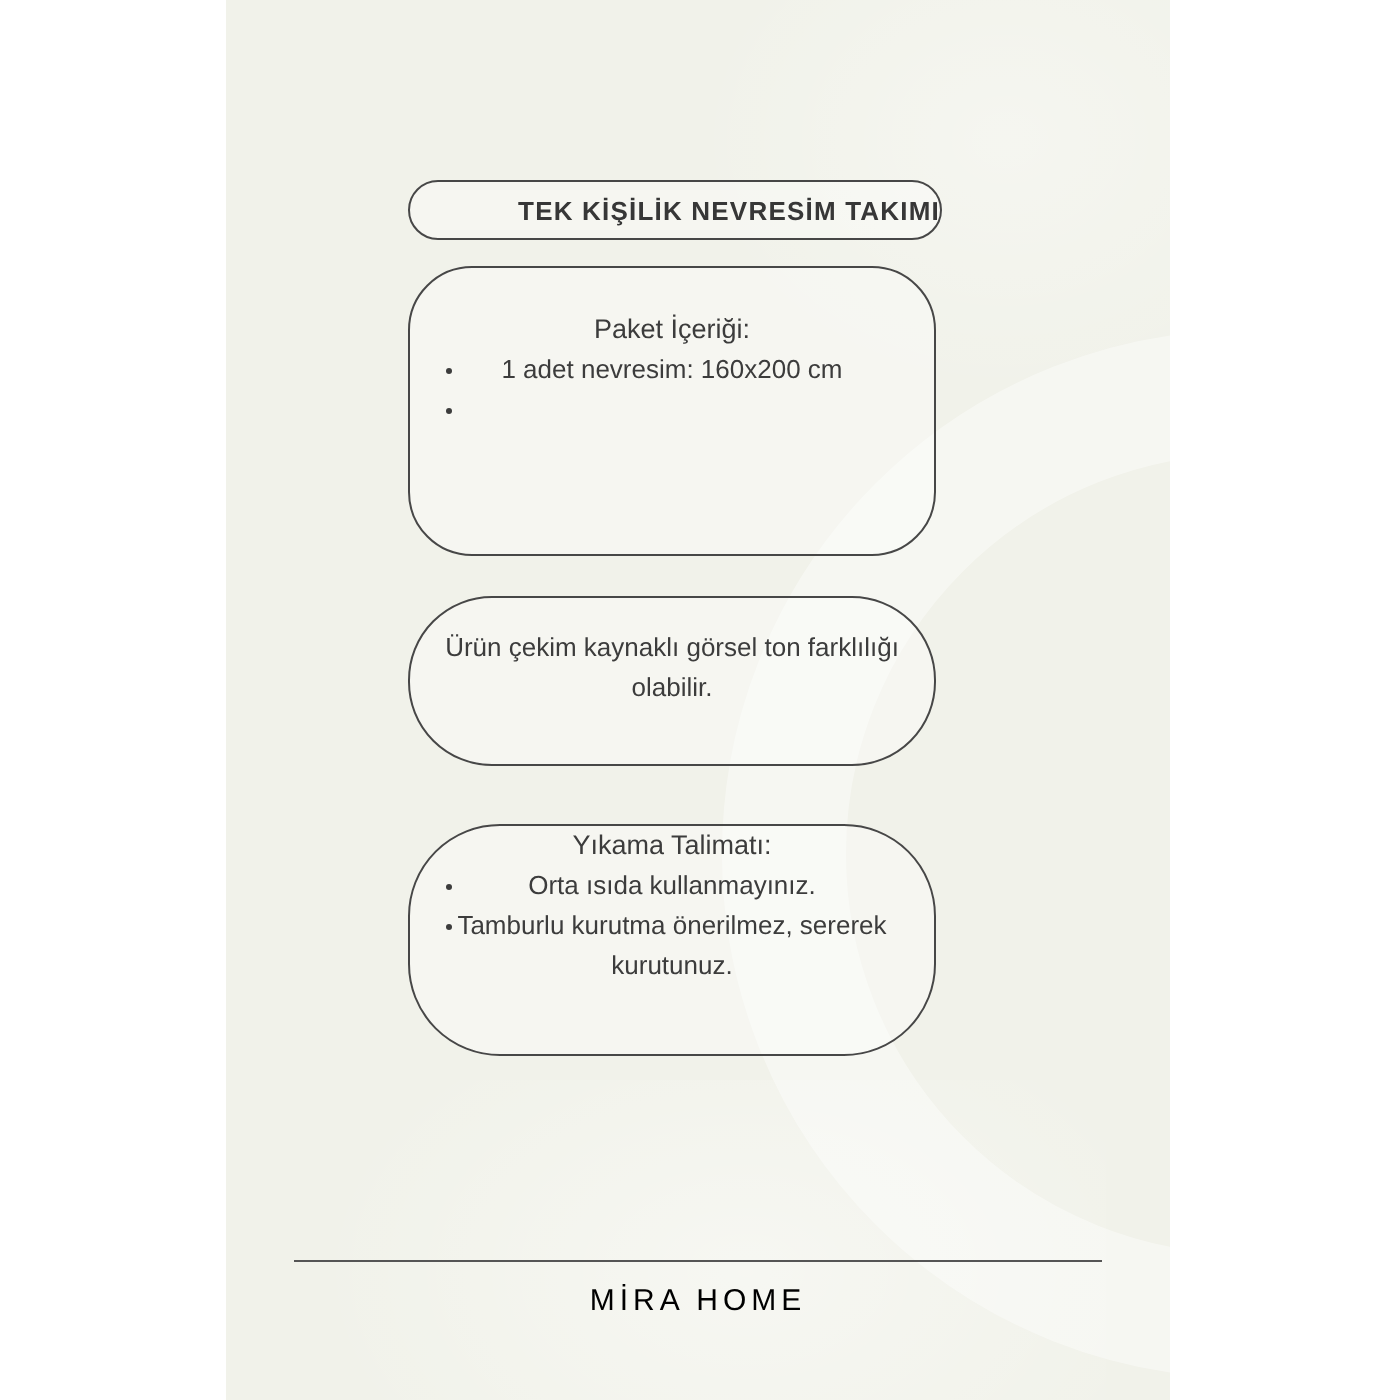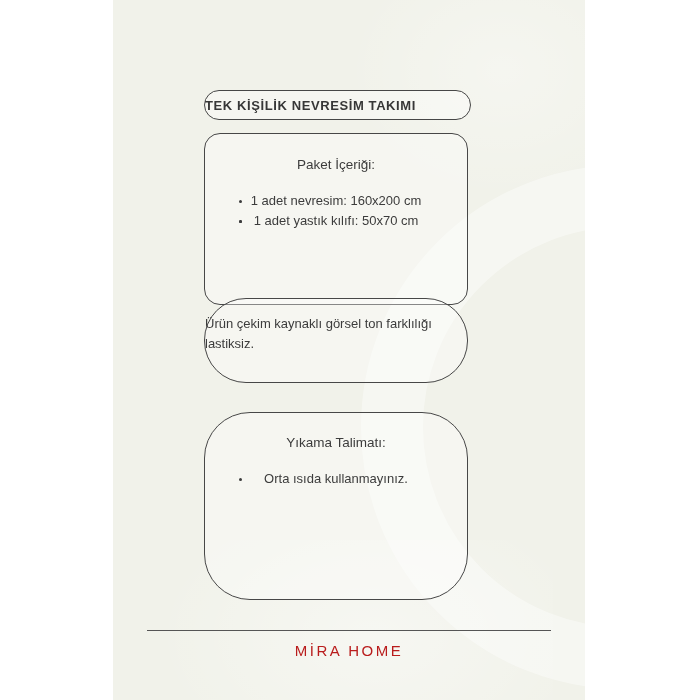--- a/index.html
+++ b/index.html
@@ -58,89 +58,90 @@
     left: 91px;
     top: 90px;
     width: 267px;
     height: 30px;
     box-sizing: border-box;
     border: 1px solid #474747;
     border-radius: 16px;
     background: rgba(255,255,255,0.35);
     display: flex;
     align-items: center;
-    justify-content: flex-start;
+    justify-content: flex-end;
   }
   .pill-text {
     font-size: 13px;
     font-weight: bold;
     letter-spacing: 0.6px;
     color: #373737;
     white-space: nowrap;
   }
   .box {
     position: absolute;
     left: 91px;
     width: 264px;
     box-sizing: border-box;
     border: 1px solid #474747;
     background: rgba(255,255,255,0.35);
     color: #3c3c3c;
   }
-  .box-contents  { top: 133px; height: 172px; border-radius: 16px; padding-top: 21px; }
+  .box-contents  { top: 133px; height: 145px; border-radius: 32px; padding-top: 21px; }
   .box-disclaimer{ top: 298px; height: 85px;  border-radius: 42px; padding-top: 15px; }
-  .box-washing   { top: 412px; height: 188px; border-radius: 46px; padding-top: 20px;  }
+  .box-washing   { top: 412px; height: 116px; border-radius: 46px; padding-top: 0;  }
   .box-heading {
     text-align: center;
     font-size: 13.5px;
     line-height: 20px;
     color: #3c3c3c;
   }
   ul.blist {
     list-style: none;
-    margin: 16px;
+    margin: 0;
     padding: 0;
   }
   ul.blist li {
     position: relative;
     text-align: center;
     font-size: 13px;
     line-height: 20px;
     padding: 0 17px;
   }
   .dot {
     position: absolute;
     left: 18px;
     top: 8.5px;
     width: 3px;
     height: 3px;
     border-radius: 50%;
     background: #3c3c3c;
   }
   .disc-line {
+    text-align: center;
     font-size: 13px;
     line-height: 20px;
   }
   .divider {
     position: absolute;
     left: 34px;
     top: 630px;
     width: 404px;
     height: 1px;
     background: #555555;
   }
   .brand {
     position: absolute;
     left: 0;
     top: 642px;
     width: 100%;
     text-align: center;
     font-size: 15px;
     letter-spacing: 2.5px;
-    color: #b91c1c;
+    color: #000000;
   }
 </style>
 </head>
 <body>
 
 <div class="page">
   <div class="panel">
 
     <div class="wm-ring"></div>
     <div class="wm-blob"></div>
@@ -153,38 +154,38 @@
     <div class="box box-contents">
       <div class="box-heading">Paket İçeriği:</div>
       <ul class="blist">
         <li>
           <span class="dot"></span>
           <span>1 adet nevresim: 160x200 cm</span>
         </li>
         <li>
           <span class="dot"></span>
         </li>
-        <li>
-          <span class="dot"></span>
-          <span>1 adet yastık kılıfı: 50x70 cm</span>
-        </li>
       </ul>
     </div>
 
     <div class="box box-disclaimer">
       <div class="disc-line">Ürün çekim kaynaklı görsel ton farklılığı</div>
-      <div class="disc-line">lastiksiz.</div>
+      <div class="disc-line">olabilir.</div>
     </div>
 
     <div class="box box-washing">
       <div class="box-heading">Yıkama Talimatı:</div>
       <ul class="blist">
         <li>
           <span class="dot"></span>
           <span>Orta ısıda kullanmayınız.</span>
+        </li>
+        <li>
+          <span class="dot"></span>
+          <span>Tamburlu kurutma önerilmez, sererek kurutunuz.</span>
         </li>
       </ul>
     </div>
 
     <div class="divider"></div>
     <div class="brand">MİRA HOME</div>
 
   </div>
 </div>
 

